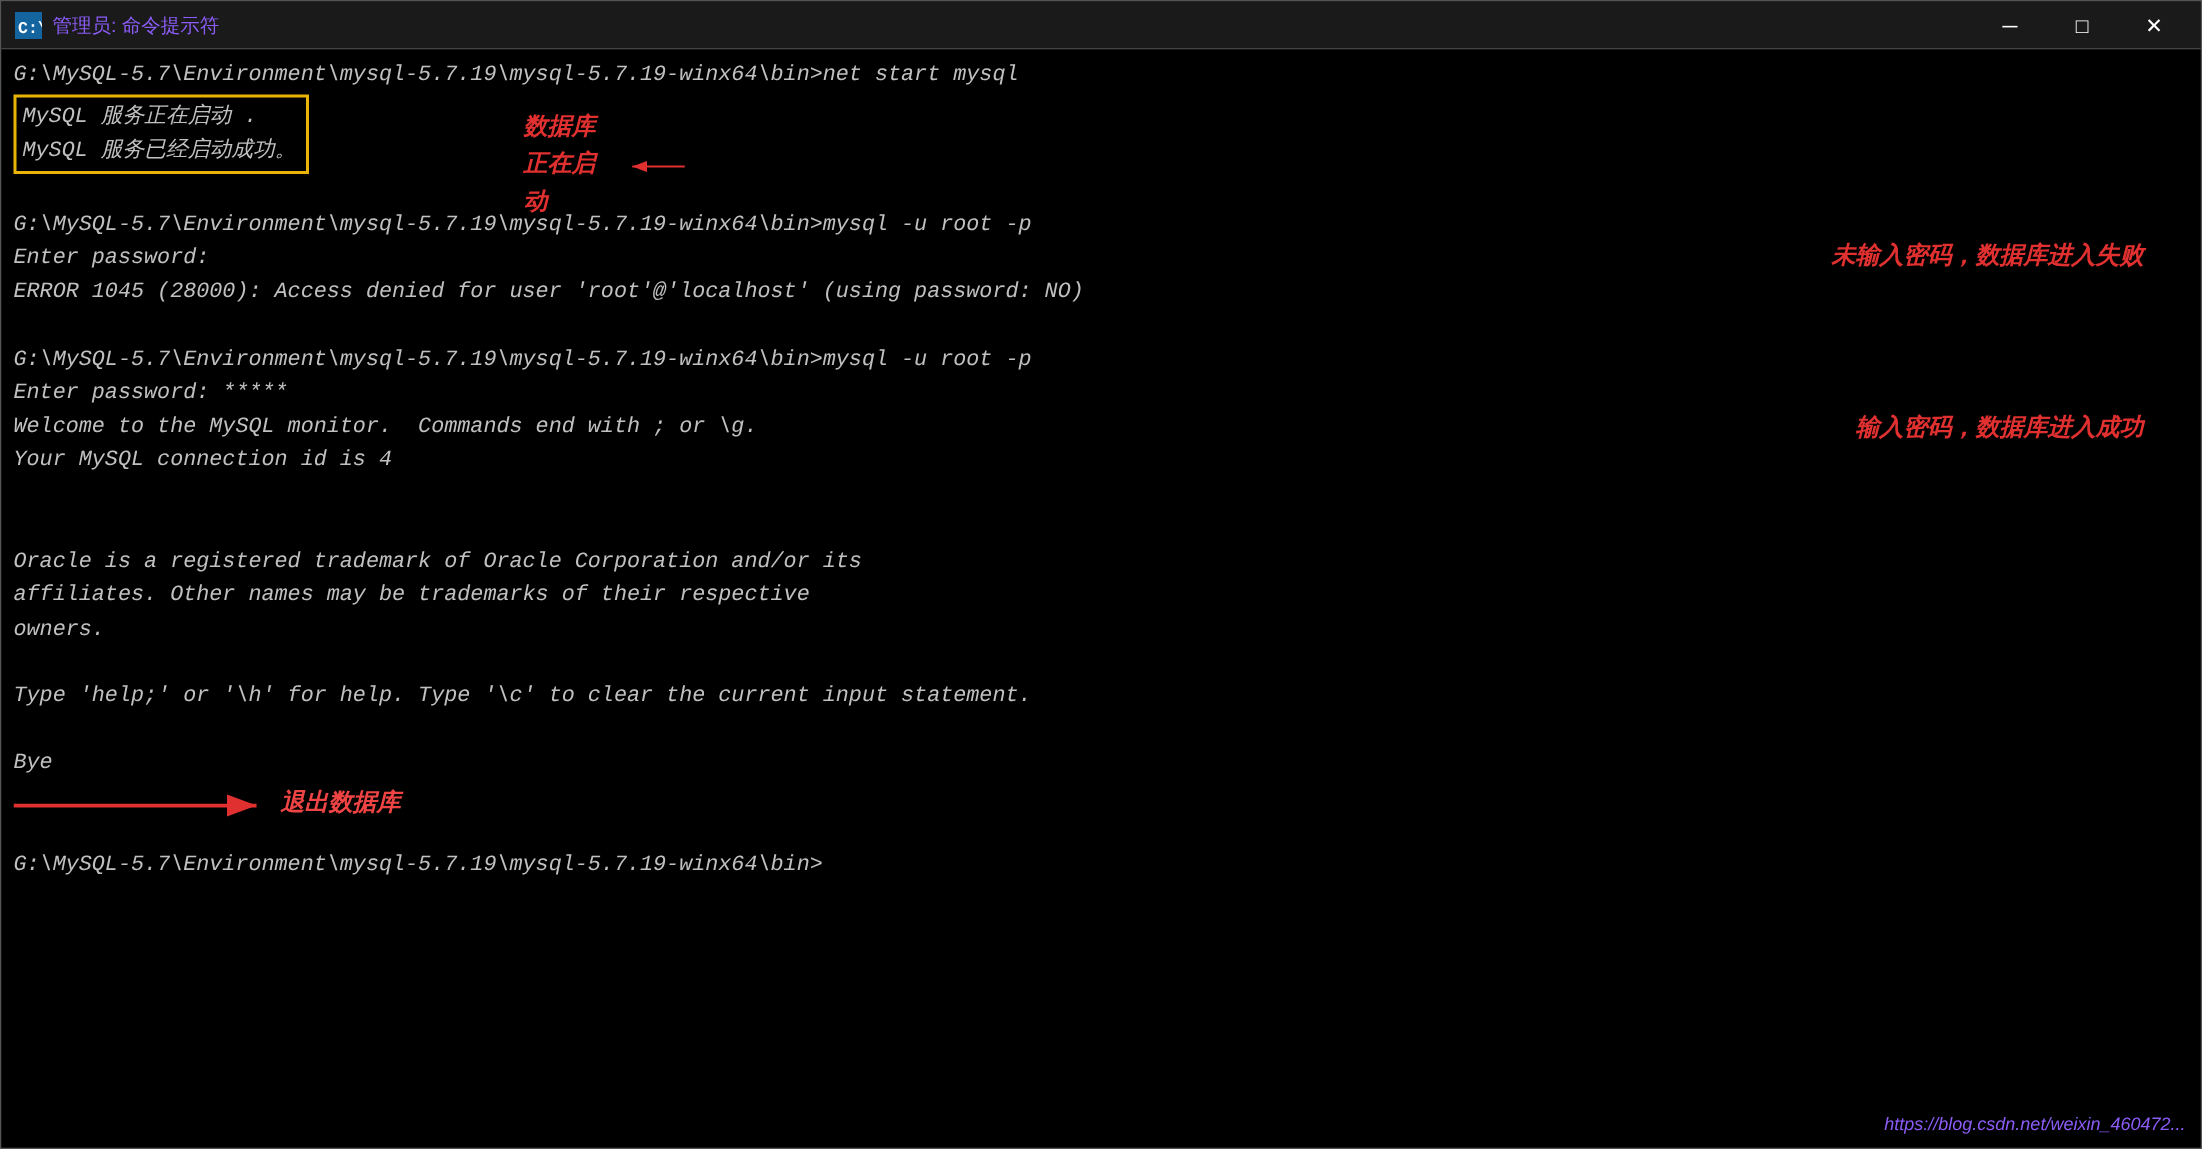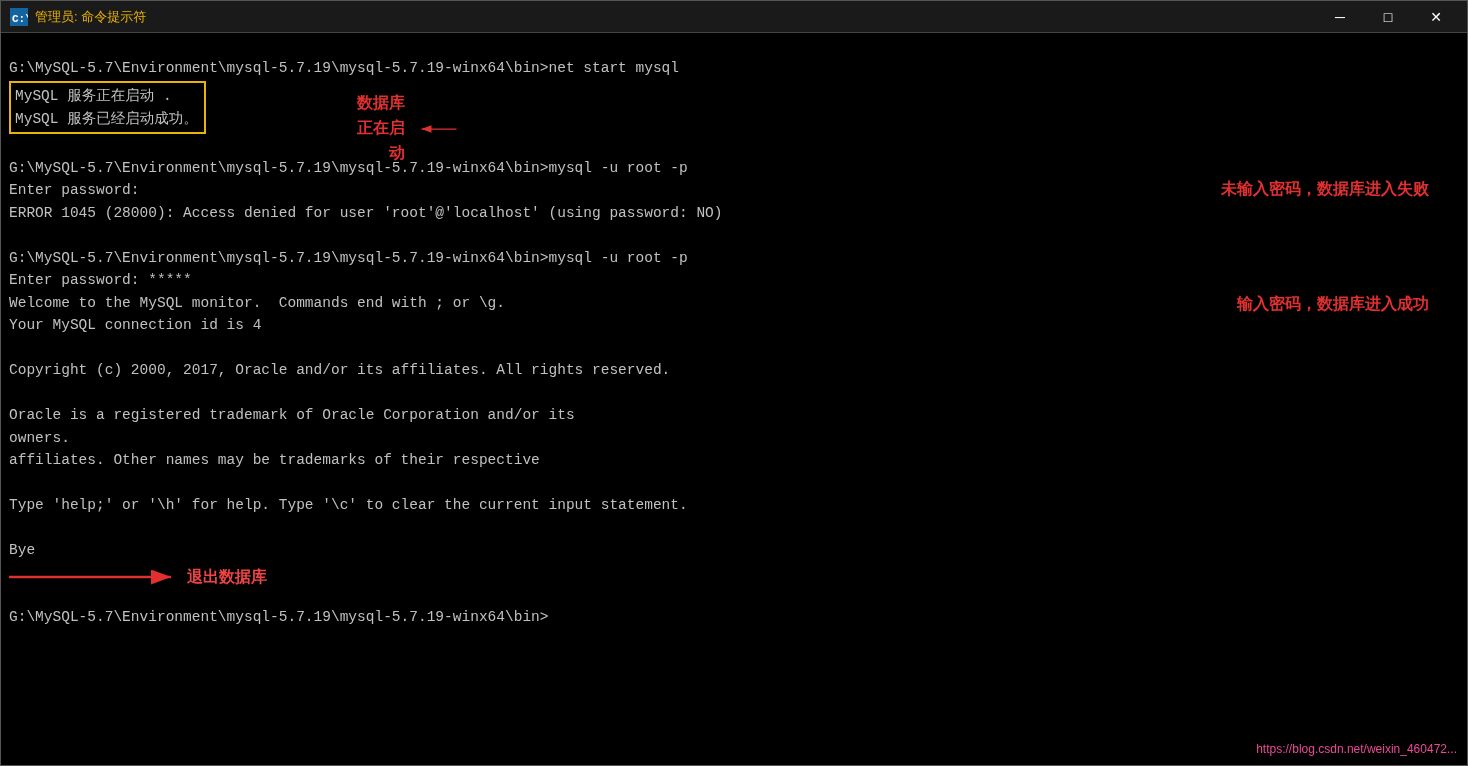--- a/index.html
+++ b/index.html
@@ -38,21 +38,21 @@
       align-items: center;
       justify-content: center;
     }
 
     .titlebar-icon svg {
       width: 18px;
       height: 18px;
     }
 
     .titlebar-title {
-      color: #eab308;
+      color: #8b5cf6;
       font-size: 13px;
       font-family: 'Microsoft YaHei', SimSun, sans-serif;
       flex: 1;
     }
 
     .titlebar-controls {
       display: flex;
       gap: 2px;
     }
 
@@ -66,25 +66,26 @@
       cursor: pointer;
       display: flex;
       align-items: center;
       justify-content: center;
     }
 
     .terminal-body {
       flex: 1;
       background: #000;
       color: #c0c0c0;
-      padding: 24px 8px;
+      padding: 6px 8px;
       font-size: 14.5px;
       line-height: 1.55;
       overflow-y: auto;
       position: relative;
+      font-style: italic;
     }
 
     .terminal-body::-webkit-scrollbar {
       width: 14px;
     }
 
     .terminal-body::-webkit-scrollbar-track {
       background: #1e1e1e;
     }
 
@@ -113,21 +114,21 @@
       color: #e03030;
       font-family: 'Microsoft YaHei', SimSun, sans-serif;
       font-size: 16px;
       font-weight: bold;
     }
 
     .watermark {
       position: absolute;
       bottom: 6px;
       right: 10px;
-      color: #ec4899;
+      color: #8b5cf6;
       font-size: 12px;
       font-family: Arial, sans-serif;
     }
 
     .block1 {
       position: relative;
       margin-bottom: 0;
     }
 
     .section-relative {
@@ -165,21 +166,21 @@
   <div class="terminal-body">
 
     <div class="block1 section-relative">
       <div class="line">G:\MySQL-5.7\Environment\mysql-5.7.19\mysql-5.7.19-winx64\bin&gt;net start mysql</div>
       <div style="position: relative; display: inline-block;">
         <div class="red-box">
           <div class="line">MySQL 服务正在启动 .</div>
           <div class="line">MySQL 服务已经启动成功。</div>
         </div>
         
-        <span style="position: absolute; left: 340px; top: 12px; display: flex; align-items: center; gap: 14px; text-align: right;">
+        <span style="position: absolute; left: 340px; top: 12px; display: flex; align-items: center; gap: 14px;">
           <span class="annotation-inline">数据库正在启动</span>
           <svg width="80" height="24" viewBox="0 0 80 24">
             <defs>
               <marker id="arrowhead1" markerWidth="8" markerHeight="6" refX="8" refY="3" orient="auto">
                 <polygon points="0 0, 8 3, 0 6" fill="#e03030"></polygon>
               </marker>
             </defs>
             <line x1="75" y1="12" x2="5" y2="12" stroke="#e03030" stroke-width="2.5" marker-end="url(#arrowhead1)"></line>
           </svg>
         </span>
@@ -208,27 +209,26 @@
 
         <span style="position: absolute; right: 30px; top: 0px;">
           <span class="annotation-inline">输入密码，数据库进入成功</span>
         </span>
       </div>
       <div class="line">Your MySQL connection id is 4</div>
     </div>
 
     <div class="line empty"></div>
 
-    <div class="line">Copyright (c) 2000, 2017, Oracle and/or its affiliates. All rights reserved.</div>
 
     <div class="line empty"></div>
 
     <div class="line">Oracle is a registered trademark of Oracle Corporation and/or its</div>
+    <div class="line">affiliates. Other names may be trademarks of their respective</div>
     <div class="line">owners.</div>
-    <div class="line">affiliates. Other names may be trademarks of their respective</div>
 
     <div class="line empty"></div>
 
     <div class="line">Type 'help;' or '\h' for help. Type '\c' to clear the current input statement.</div>
 
     <div class="line empty"></div>
 
     <div class="section-relative" style="position: relative;">
       <div style="display: flex; align-items: center; gap: 0;">
         <div class="line">Bye</div>

